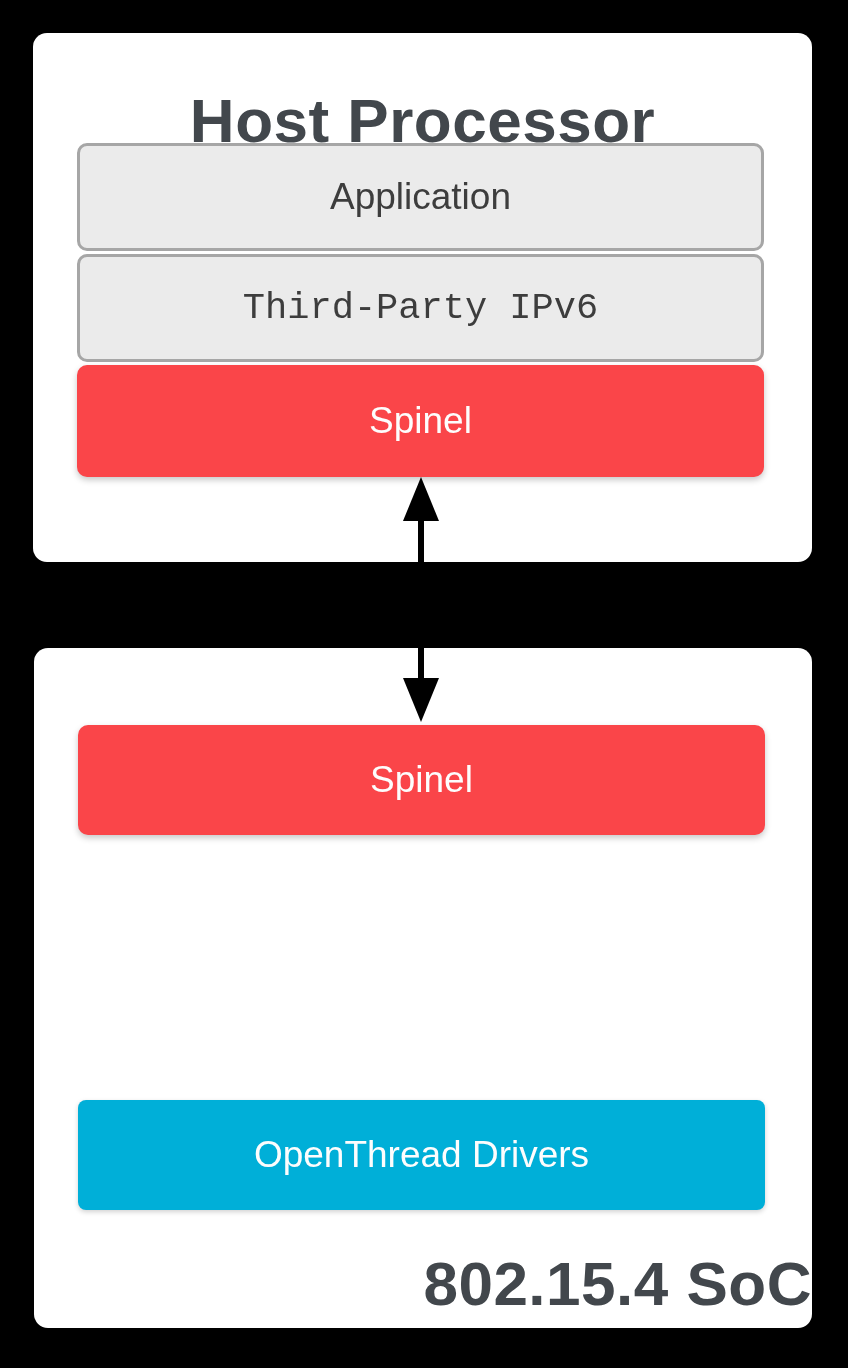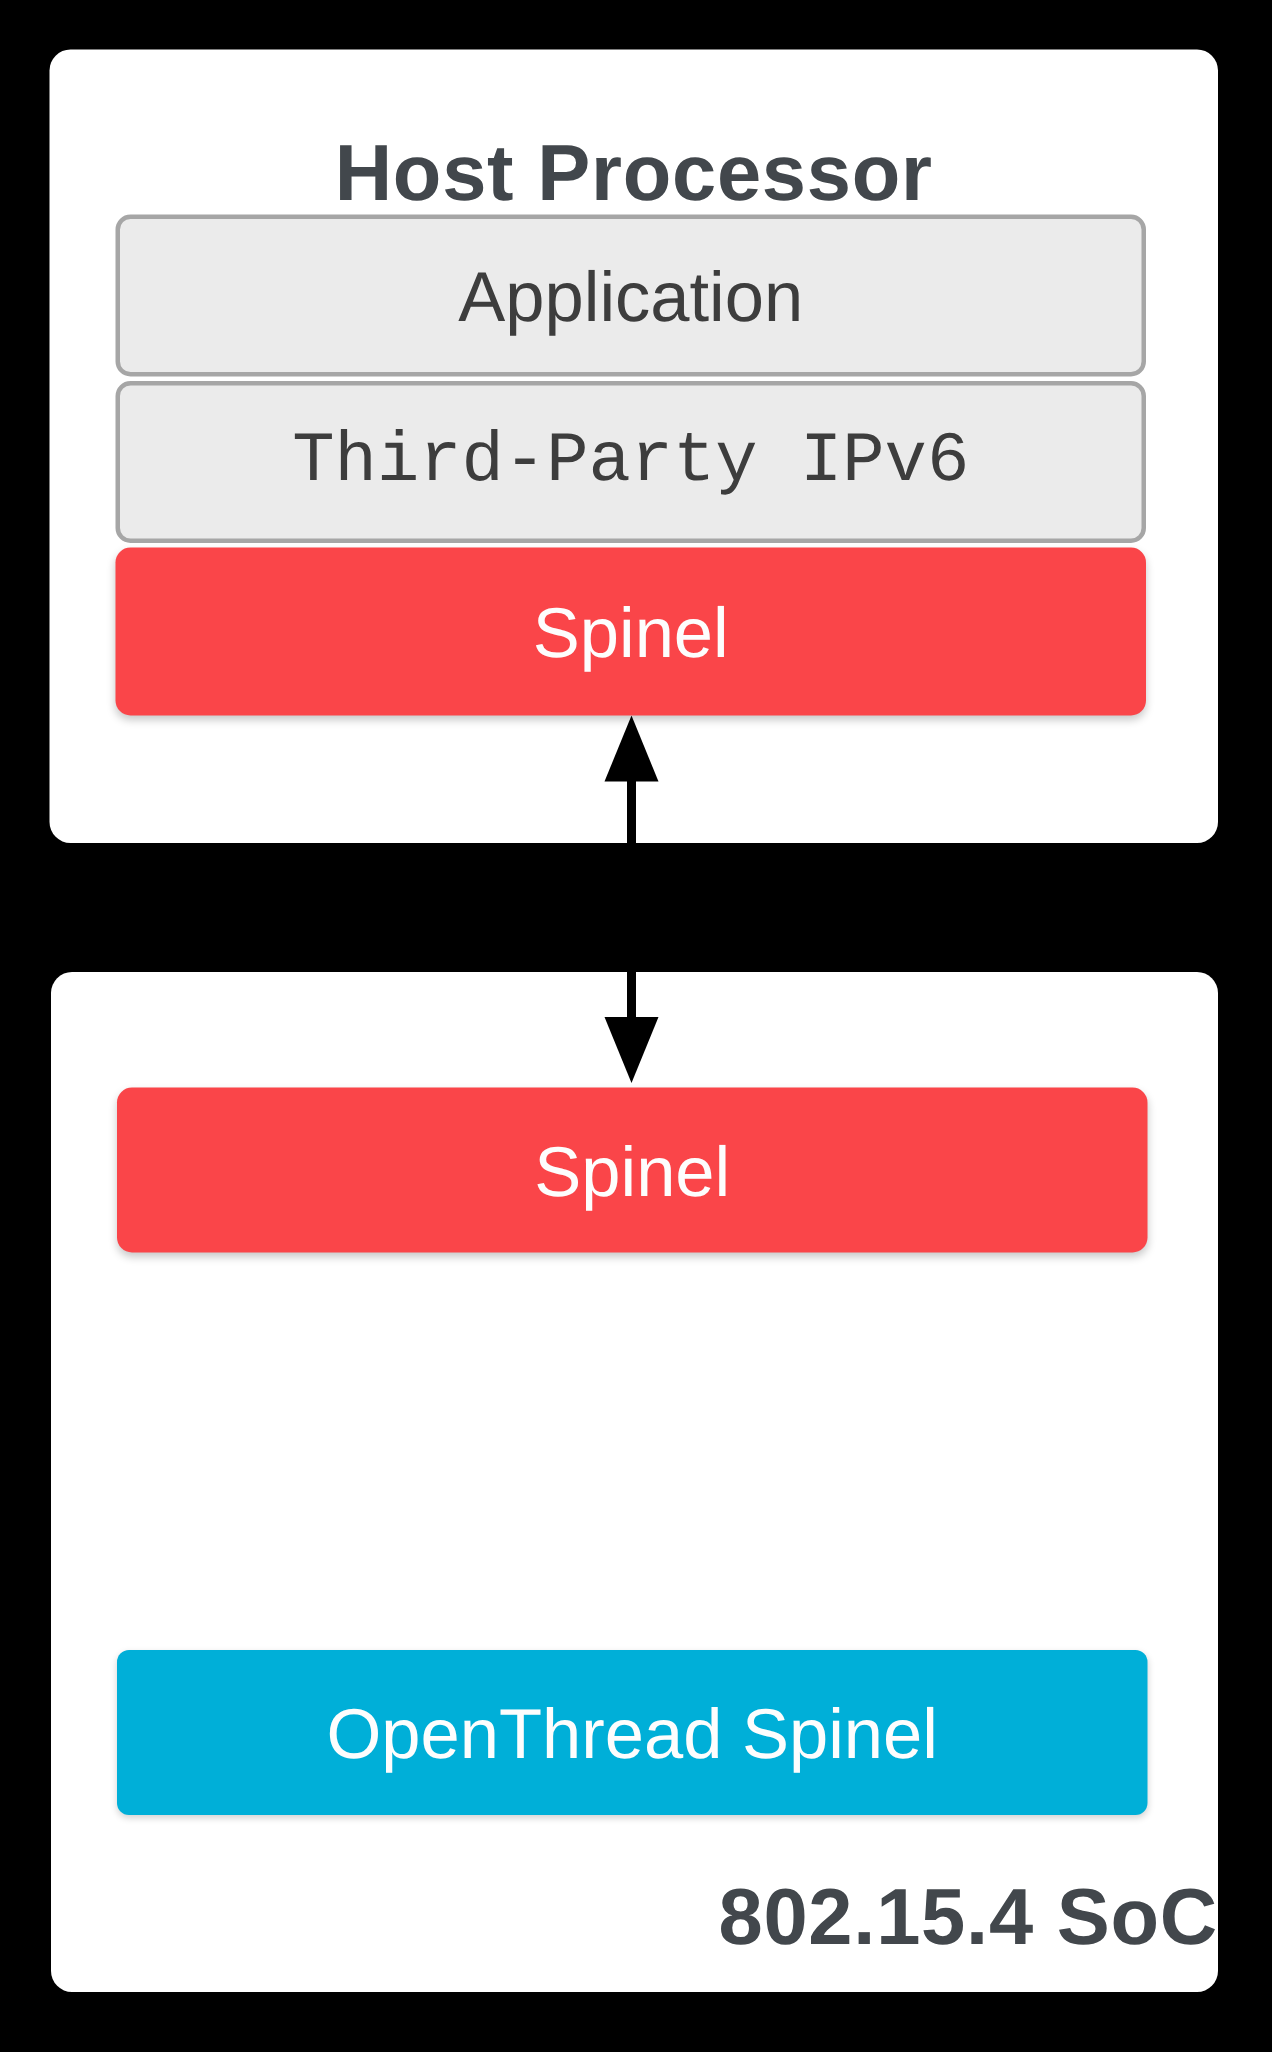--- a/index.html
+++ b/index.html
@@ -31,36 +31,36 @@
     left: 34px;
     top: 648px;
     width: 778px;
     height: 680px;
   }
   .card-title {
     position: absolute;
     left: 0;
     width: 100%;
     text-align: center;
-    font-size: 53px;
+    font-size: 62px;
     font-weight: bold;
     color: #42474c;
     letter-spacing: 0.5px;
   }
   #host-title { top: 52px; }
   #soc-title  { top: 600px; text-align: right; }
 
   .layer {
     position: absolute;
     left: 44px;
     width: 687px;
     display: flex;
     align-items: center;
     justify-content: center;
-    font-size: 47px;
+    font-size: 37px;
     border-radius: 10px;
     box-sizing: border-box;
   }
   .layer.gray {
     background: var(--gray-fill, #ebebeb);
     border: 3px solid var(--gray-border, #a6a6a6);
     color: #3d3d3d;
   }
   .layer.red {
     background: var(--red, #fa4549);
@@ -128,19 +128,19 @@
   </svg>
 
   <div id="soc-card" class="card">
     <div id="layer-spinel-soc" class="layer red">
       <span>Spinel</span>
     </div>
 
 
 
     <div id="layer-openthread-drivers" class="layer cyan">
-      <span>OpenThread Spinel</span>
+      <span>OpenThread Drivers</span>
     </div>
 
     <div id="soc-title" class="card-title">802.15.4 SoC</div>
   </div>
 
 </div>
 
 </body></html>

